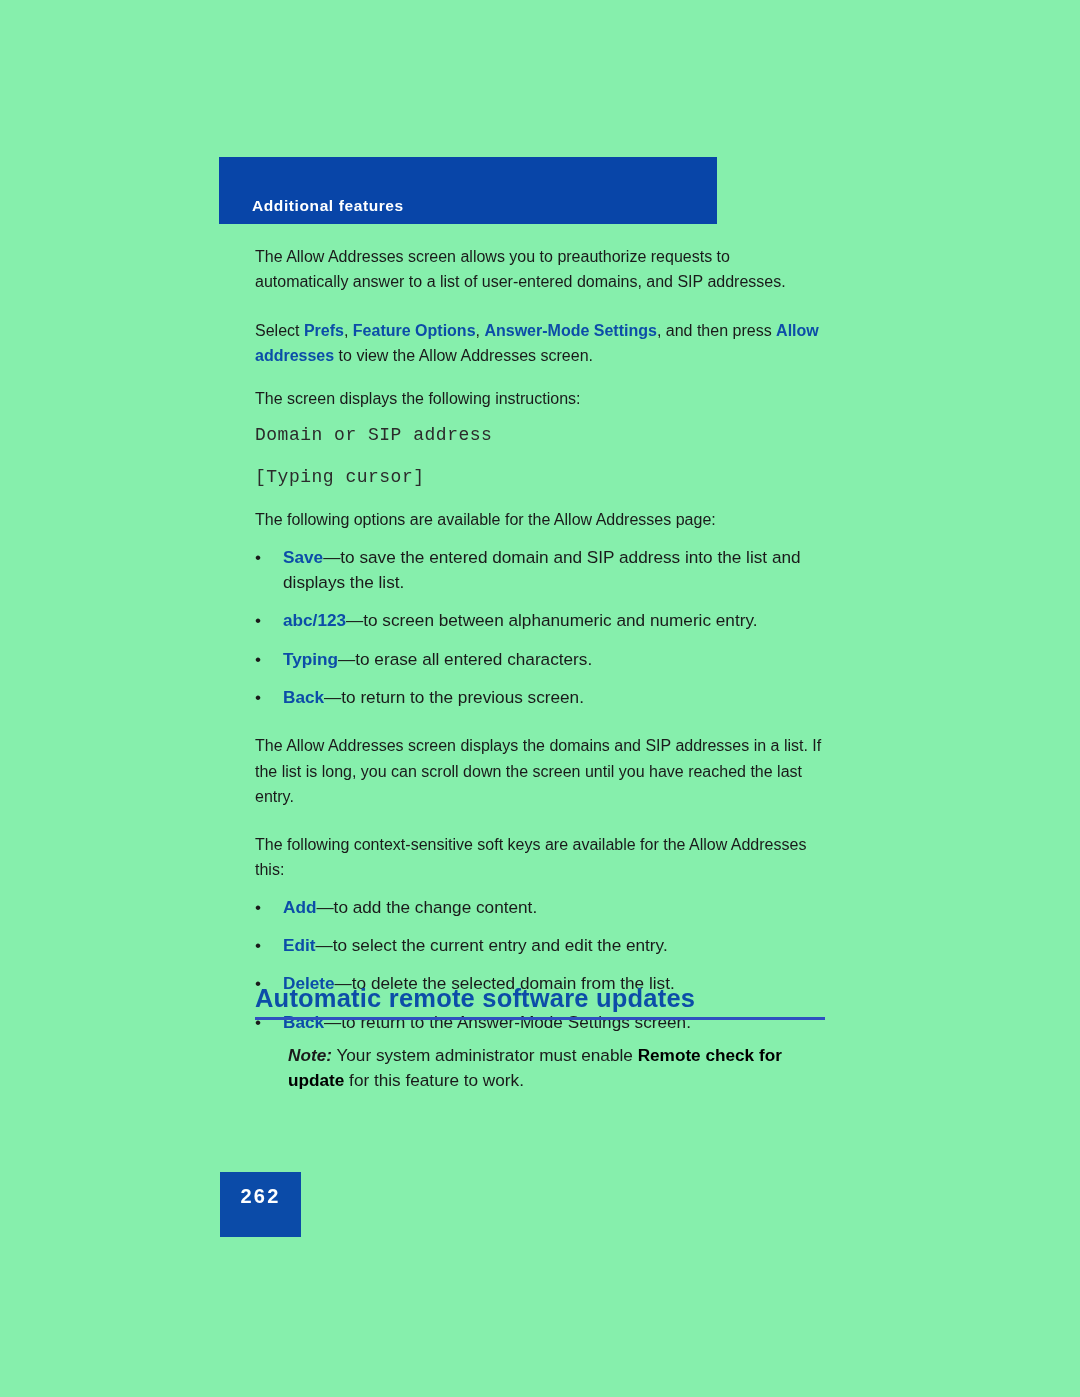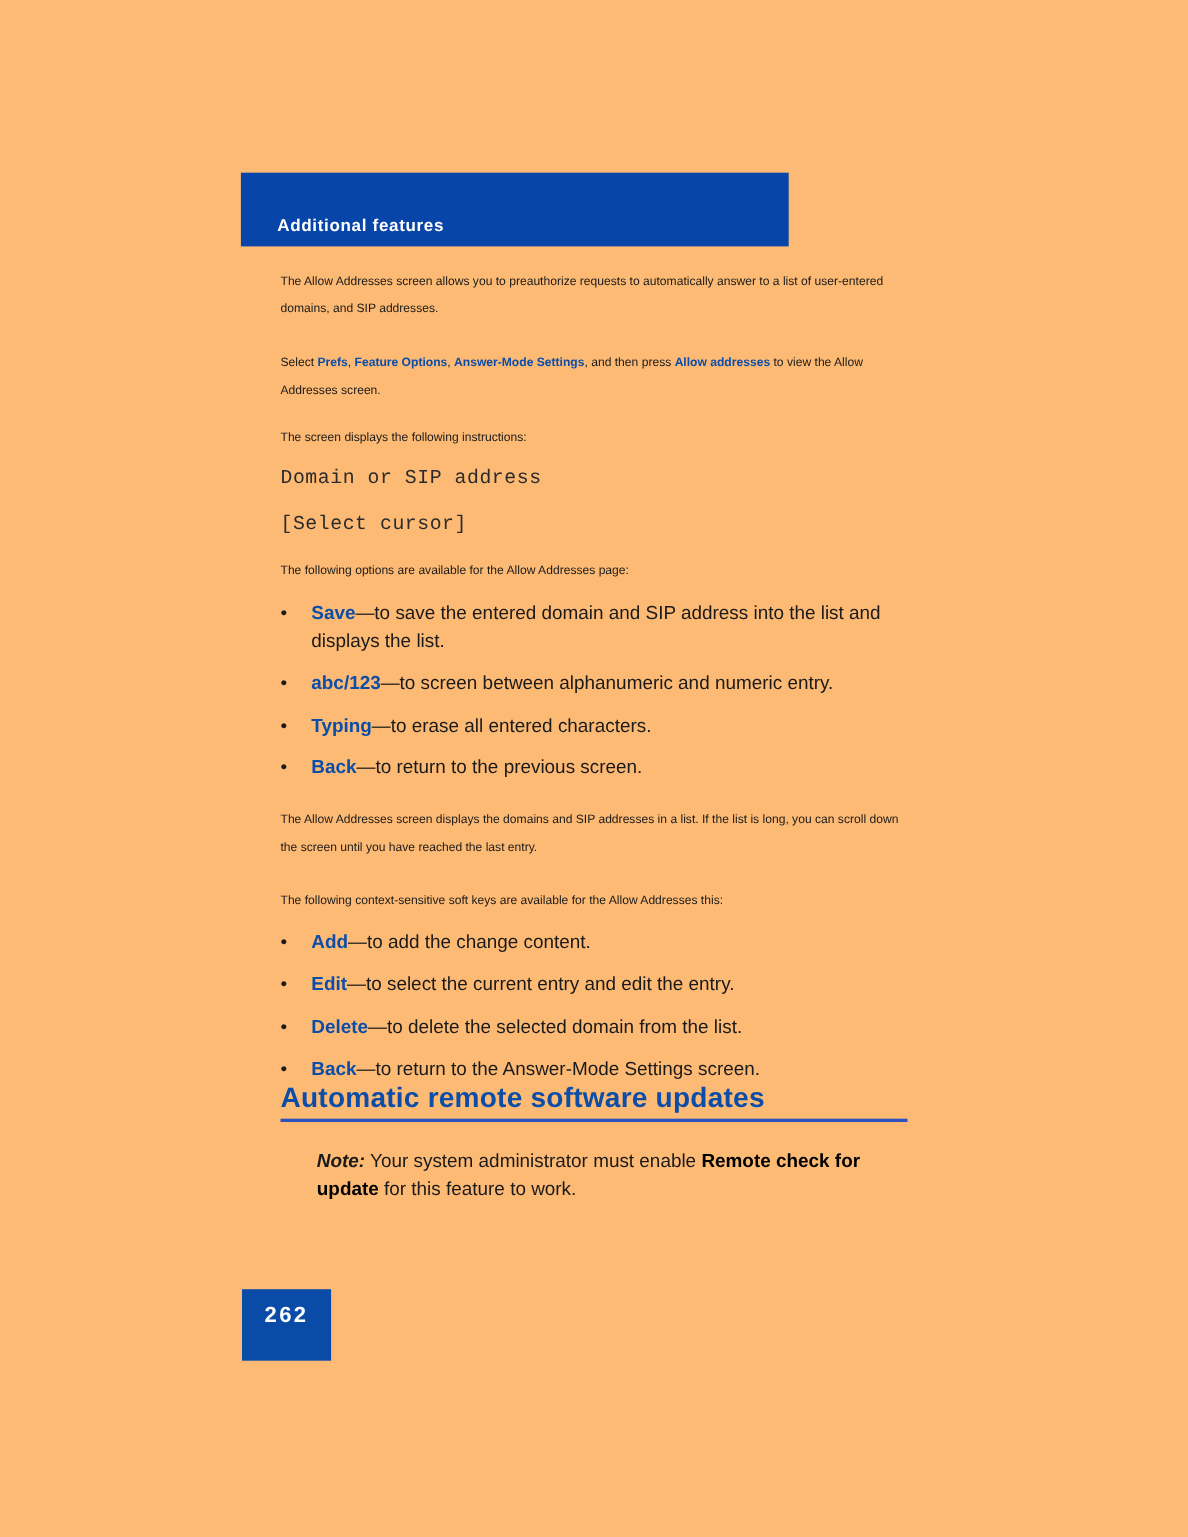--- a/index.html
+++ b/index.html
@@ -12,21 +12,21 @@
     height: 1397px;
     position: relative;
     font-family: "Liberation Sans", sans-serif;
     color: #000000;
     -webkit-font-smoothing: antialiased;
   }
 
   .page {
     position: absolute;
     inset: 0;
-    background: #fdba74;
+    background: #86efac;
   }
 
   
   .header-banner {
     position: absolute;
     left: 219px;
     top: 157px;
     width: 498px;
     height: 67px;
     background: #0845A8;
@@ -46,21 +46,21 @@
   
   .content {
     position: absolute;
     left: 255px;
     top: 244px;
     width: 572px;
   }
 
   p.body {
     margin: 0 0 0 0;
-    font-size: 11px;
+    font-size: 16px;
     line-height: 25.3px;
     color: #1a1a1a;
     text-align: left;
   }
   .gap-lg { height: 23px; }
   .gap-md { height: 18px; }
   .gap-sm { height: 12px; }
 
   .blue {
     color: #0C4DA8;
@@ -186,21 +186,21 @@
     <div class="gap-md"></div>
 
     <p class="body">The screen displays the following instructions:</p>
 
     <div class="gap-sm"></div>
 
     <div class="mono">Domain or SIP address</div>
 
     <div class="gap-md"></div>
 
-    <div class="mono">[Select cursor]</div>
+    <div class="mono">[Typing cursor]</div>
 
     <div class="gap-md"></div>
 
     <p class="body">The following options are available for the Allow Addresses page:</p>
 
     <div class="gap-sm"></div>
 
     <ul class="bullets">
       <li>
         <span class="dot">•</span><span class="blue">Save</span><span>—to save the entered domain and SIP address into the list and displays the list.</span>

